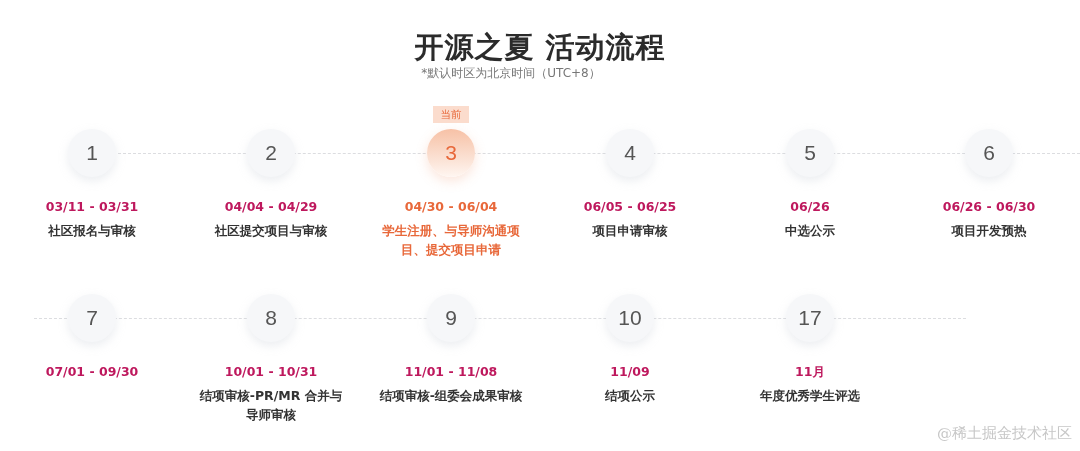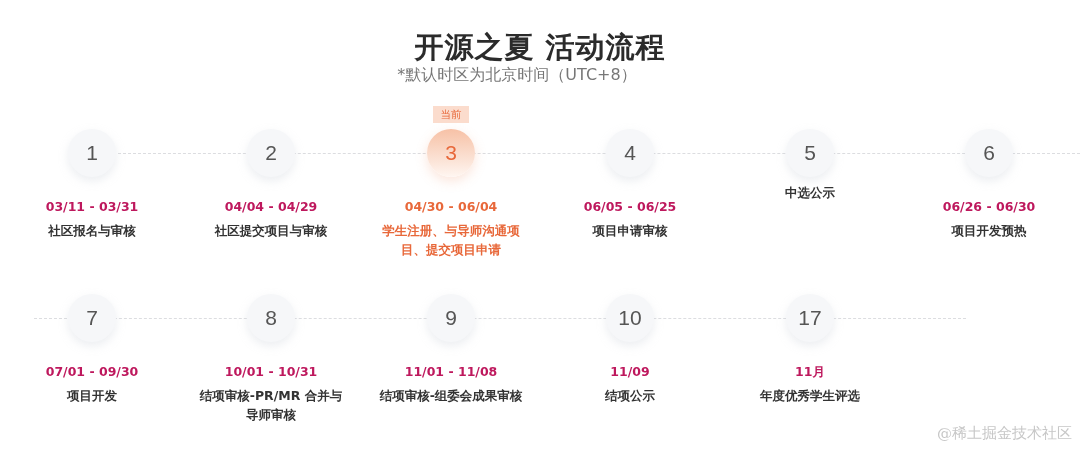--- a/index.html
+++ b/index.html
@@ -1,19 +1,19 @@
 <!DOCTYPE html>
 <html><head>
 <meta charset="utf-8">
 <style>
   * { box-sizing: border-box; margin: 0; padding: 0; }
   html, body { width: 1080px; height: 451px; background: #ffffff; overflow: hidden; }
   body { position: relative; font-family: "DejaVu Sans", "Liberation Sans", sans-serif; color: #333; }
   .title { position: absolute; top: 28px; left: 0; width: 1080px; text-align: center; font-size: 29px; font-weight: bold; color: #2b2b2b; letter-spacing: 1px; }
-  .subtitle { position: absolute; top: 65px; left: 17px; width: 1000px; text-align: center; font-size: 16px; color: #777; }
+  .subtitle { position: absolute; top: 65px; left: 11px; width: 1000px; text-align: center; font-size: 12px; color: #777; }
   .line { position: absolute; height: 0; border-top: 1.5px dashed #dcdde0; }
   .step { position: absolute; width: 180px; margin-left: -90px; text-align: center; }
   .circle { width: 48px; height: 48px; margin: 0 auto; border-radius: 50%; background: #f6f7f9; box-shadow: 0 4px 10px rgba(200,205,215,0.35); display: flex; align-items: center; justify-content: center; font-family: "Liberation Sans", sans-serif; font-size: 21px; color: #555; position: relative; z-index: 2; }
   .circle.current { background: linear-gradient(180deg, #f7c1a6 0%, #fbe3d6 65%, #fff6f1 100%); color: #e8683a; box-shadow: 0 4px 12px rgba(240,150,110,0.25); }
   .badge { position: absolute; top: -23px; left: 50%; margin-left: -18px; width: 36px; height: 17px; line-height: 17px; font-size: 10.5px; color: #e8683a; background: #fbdccd; text-align: center; }
   .date { margin-top: 22px; font-size: 12.5px; font-weight: bold; color: #be185d; line-height: 16px; }
   .desc { margin-top: 6px; font-size: 12.5px; font-weight: bold; color: #333; line-height: 19px; }
   .step.current .date, .step.current .desc { color: #e8683a; }
   .watermark { position: absolute; right: 8px; bottom: 8px; font-family: "DejaVu Serif", serif; font-size: 15px; color: #c7c7c7; margin-top: 9px; }
 </style>
@@ -44,32 +44,32 @@
   <div class="date">04/30 - 06/04</div>
   <div class="desc" style="width:150px; margin-left:15px;">学生注册、与导师沟通项目、提交项目申请</div>
 </div>
 <div class="step" style="left:630px; top:129px;">
   <div class="circle">4</div>
   <div class="date">06/05 - 06/25</div>
   <div class="desc">项目申请审核</div>
 </div>
 <div class="step" style="left:810px; top:129px;">
   <div class="circle">5</div>
+  <div class="date">06/26</div>
   <div class="desc">中选公示</div>
 </div>
 <div class="step" style="left:989px; top:129px;">
   <div class="circle">6</div>
   <div class="date">06/26 - 06/30</div>
   <div class="desc">项目开发预热</div>
 </div>
 
 <div class="step" style="left:92px; top:294px;">
   <div class="circle">7</div>
   <div class="date">07/01 - 09/30</div>
-  <div class="desc">项目开发</div>
 </div>
 <div class="step" style="left:271px; top:294px;">
   <div class="circle">8</div>
   <div class="date">10/01 - 10/31</div>
   <div class="desc" style="width:150px; margin-left:15px;">结项审核-PR/MR 合并与导师审核</div>
 </div>
 <div class="step" style="left:451px; top:294px;">
   <div class="circle">9</div>
   <div class="date">11/01 - 11/08</div>
   <div class="desc">结项审核-组委会成果审核</div>

